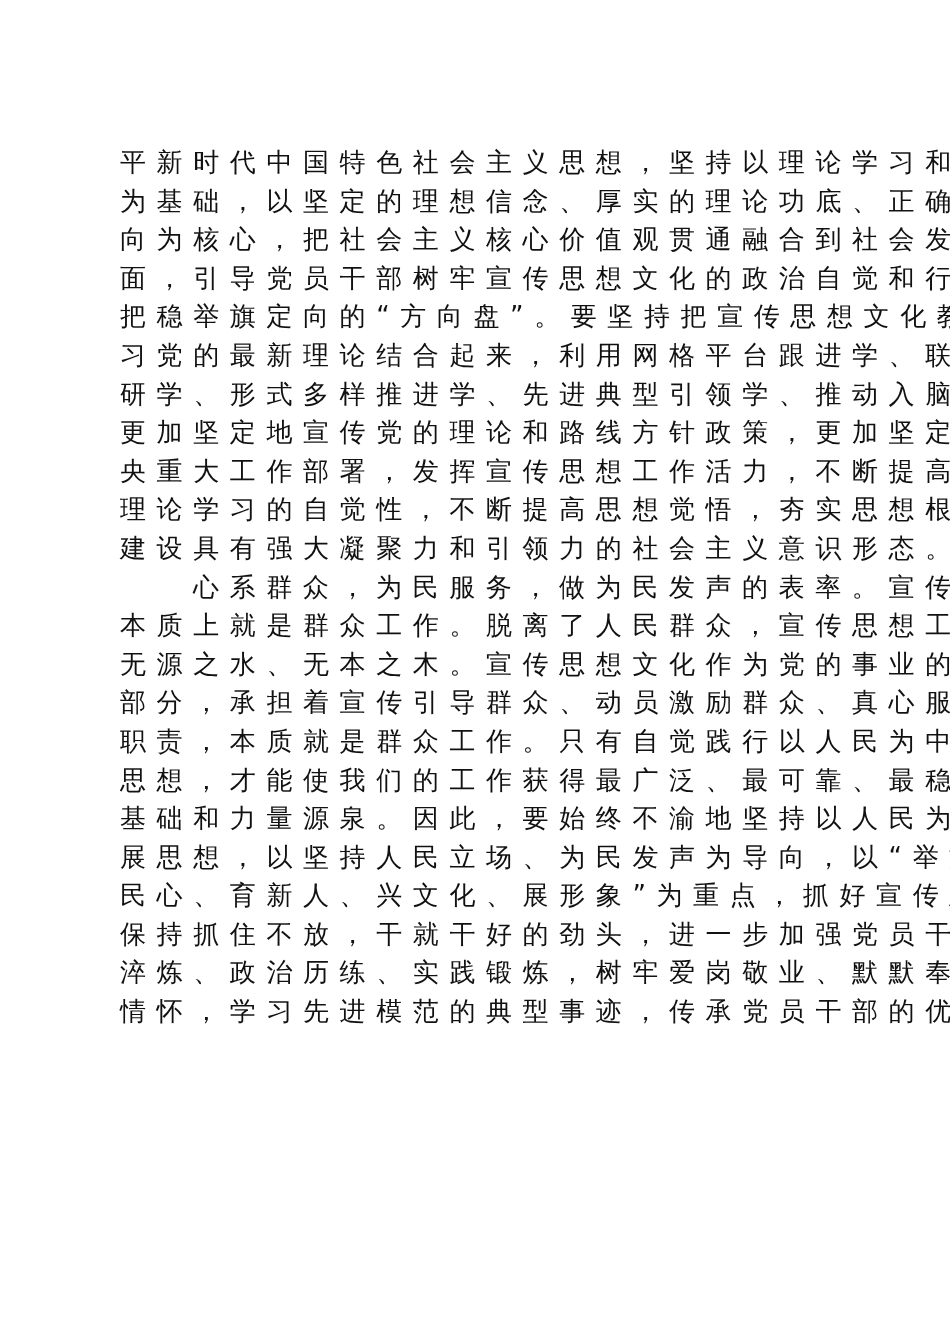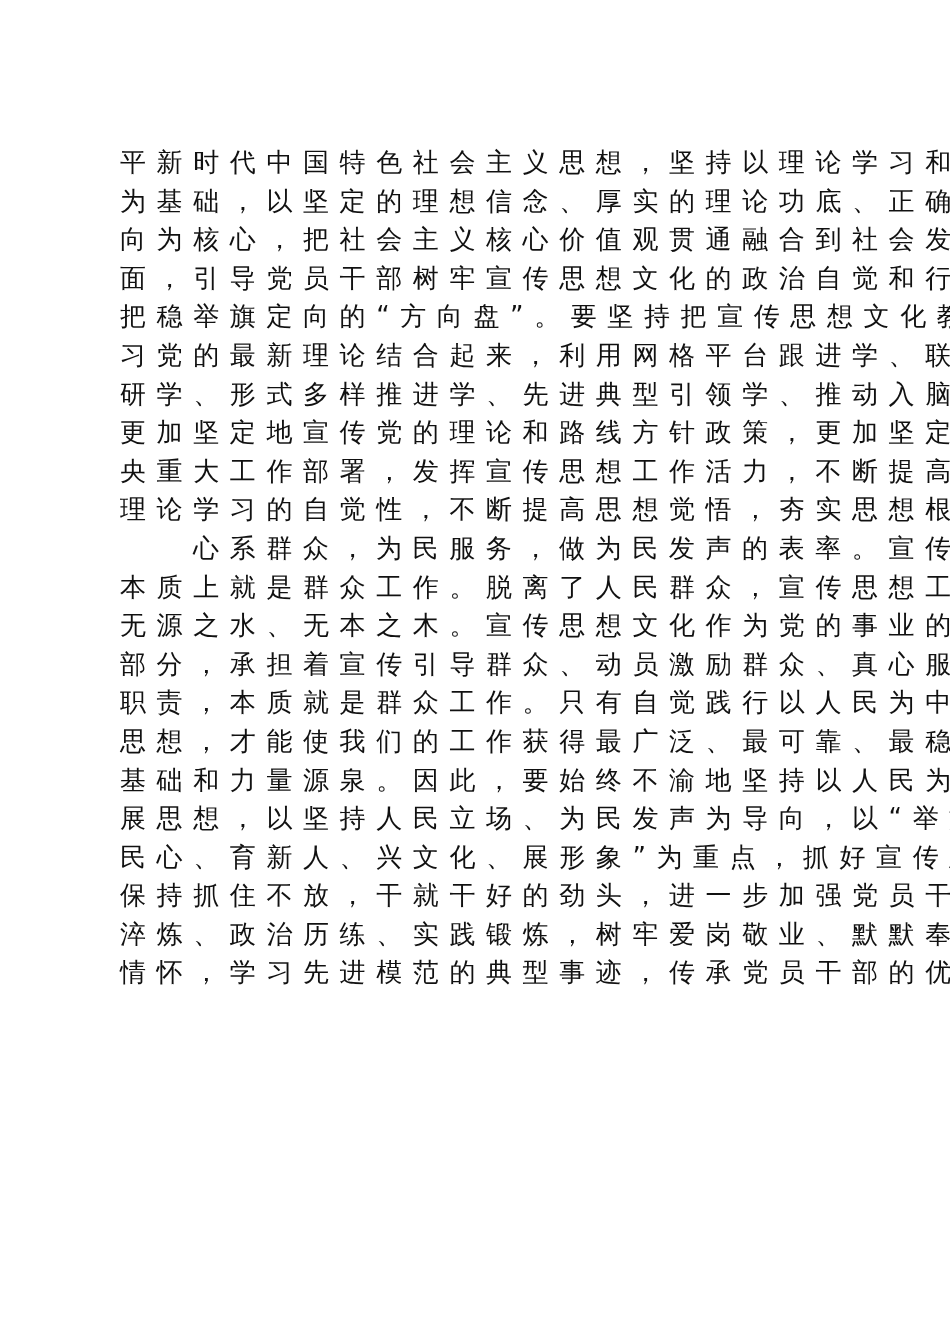--- a/index.html
+++ b/index.html
@@ -50,20 +50,21 @@
       <span class="line">平新时代中国特色社会主义思想，坚持以理论学习和政治引领</span>
       <span class="line">为基础，以坚定的理想信念、厚实的理论功底、正确的政治方</span>
       <span class="line">向为核心，把社会主义核心价值观贯通融合到社会发展各个方</span>
       <span class="line">面，引导党员干部树牢宣传思想文化的政治自觉和行动自觉，</span>
       <span class="line">把稳举旗定向的“方向盘”。要坚持把宣传思想文化教育与学</span>
       <span class="line">习党的最新理论结合起来，利用网格平台跟进学、联系实际调</span>
       <span class="line">研学、形式多样推进学、先进典型引领学、推动入脑入心入行，</span>
       <span class="line">更加坚定地宣传党的理论和路线方针政策，更加坚定地宣传中</span>
       <span class="line">央重大工作部署，发挥宣传思想工作活力，不断提高党员干部</span>
       <span class="line">理论学习的自觉性，不断提高思想觉悟，夯实思想根基，努力</span>
+      <span class="line">建设具有强大凝聚力和引领力的社会主义意识形态。</span>
     </div>
     <div class="paragraph">
       <span class="line indent">心系群众，为民服务，做为民发声的表率。宣传思想文化</span>
       <span class="line">本质上就是群众工作。脱离了人民群众，宣传思想工作便成了</span>
       <span class="line">无源之水、无本之木。宣传思想文化作为党的事业的重要组成</span>
       <span class="line">部分，承担着宣传引导群众、动员激励群众、真心服务群众的</span>
       <span class="line">职责，本质就是群众工作。只有自觉践行以人民为中心的发展</span>
       <span class="line">思想，才能使我们的工作获得最广泛、最可靠、最稳固的群众</span>
       <span class="line">基础和力量源泉。因此，要始终不渝地坚持以人民为中心的发</span>
       <span class="line">展思想，以坚持人民立场、为民发声为导向，以“举旗帜、聚</span>

